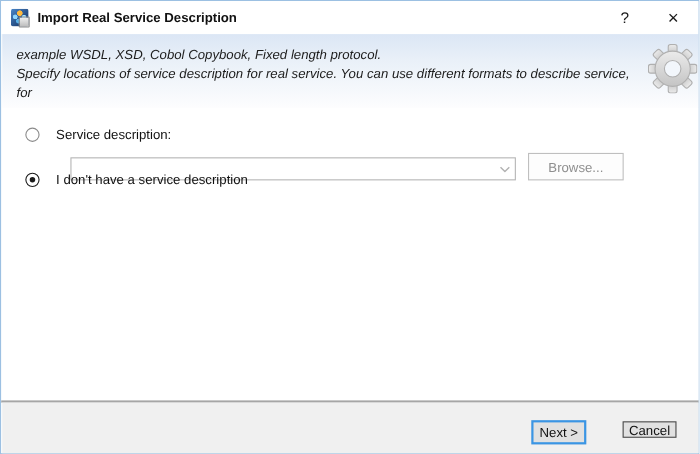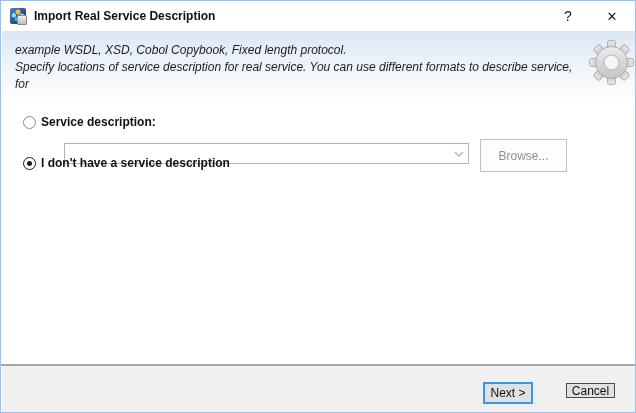--- a/index.html
+++ b/index.html
@@ -119,25 +119,24 @@
     justify-content: center;
     flex: none;
   }
   .radio-circle.selected { border-color: #1b1b1b; }
   .radio-dot {
     width: 5px; height: 5px;
     border-radius: 50%;
     background: #1b1b1b;
   }
   .radio-label {
-    margin-left: 5px;
+    margin-left: 15px;
     font-size: 12px;
     color: #111111;
     white-space: nowrap;
-    font-weight: bold;
   }
 
   .combo {
     position: absolute;
     left: 63px; top: 142px;
     width: 405px; height: 21px;
     border: 1px solid #b5b5b5;
     background: #ffffff;
     display: flex;
     align-items: center;
@@ -156,21 +155,21 @@
   .combo-arrow {
     width: 18px; height: 100%;
     display: flex;
     align-items: center;
     justify-content: center;
   }
 
   .browse-btn {
     position: absolute;
     left: 479px; top: 138px;
-    width: 87px; height: 33px;
+    width: 87px; height: 25px;
     background: #fdfdfd;
     border: 1px solid #bfbfbf;
     color: #8f8f8f;
     font-family: "Liberation Sans", sans-serif;
     font-size: 12px;
     display: flex;
     align-items: center;
     justify-content: center;
   }
 

